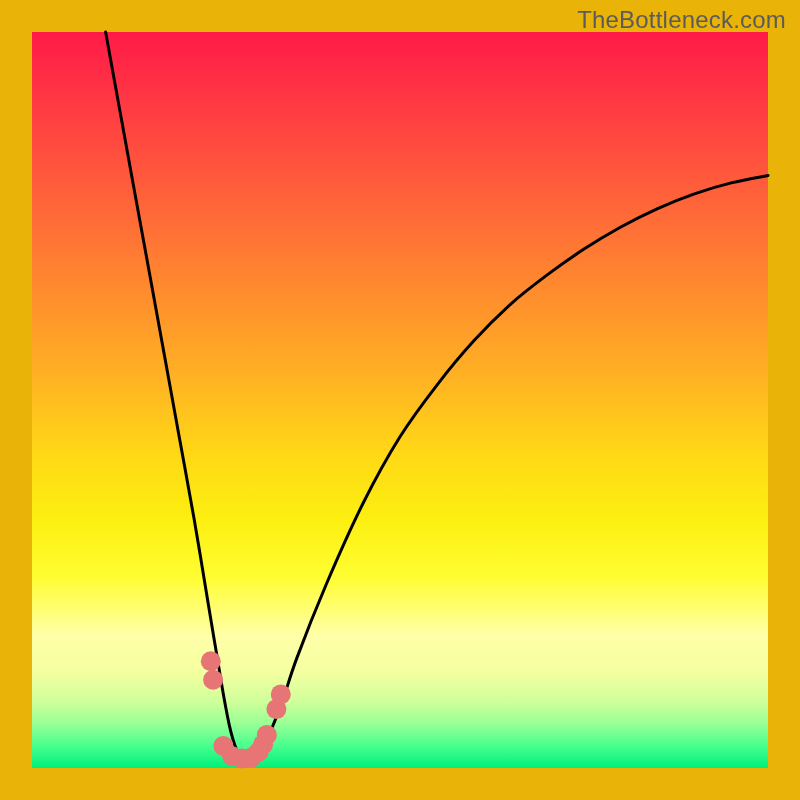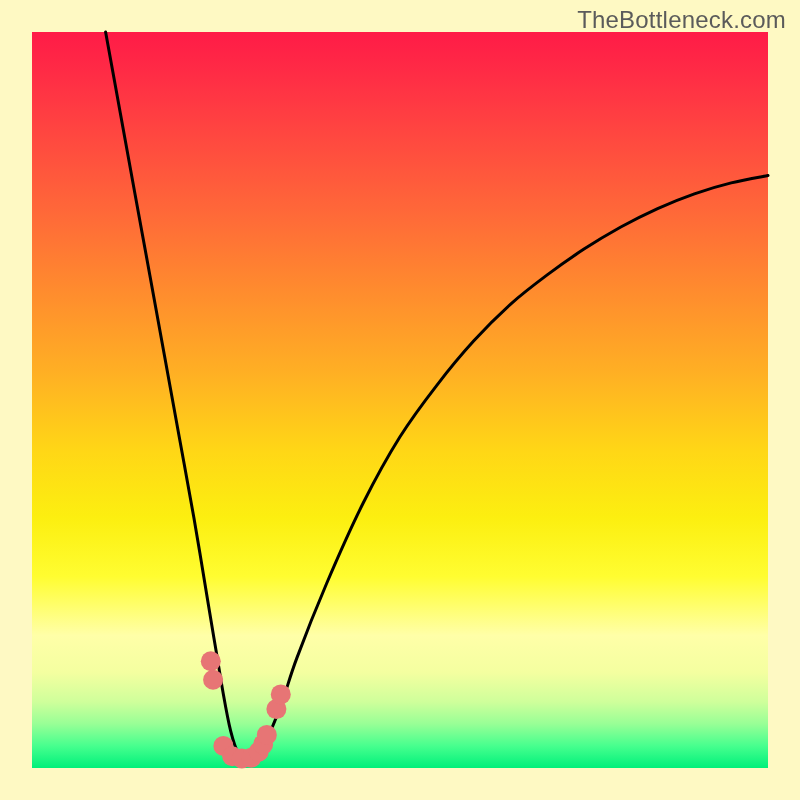--- a/index.html
+++ b/index.html
@@ -10,21 +10,21 @@
     overflow: hidden;
     background: #000;
     font-family: Arial, Helvetica, sans-serif;
   }
   .frame {
     position: absolute;
     left: 0;
     top: 0;
     width: 800px;
     height: 800px;
-    background: #fef9c3;
+    background: #eab308;
     text-align: right;
   }
   .plot-area {
     position: absolute;
     left: 32px;
     top: 32px;
     width: 736px;
     height: 736px;
     
     background: linear-gradient(to bottom,

